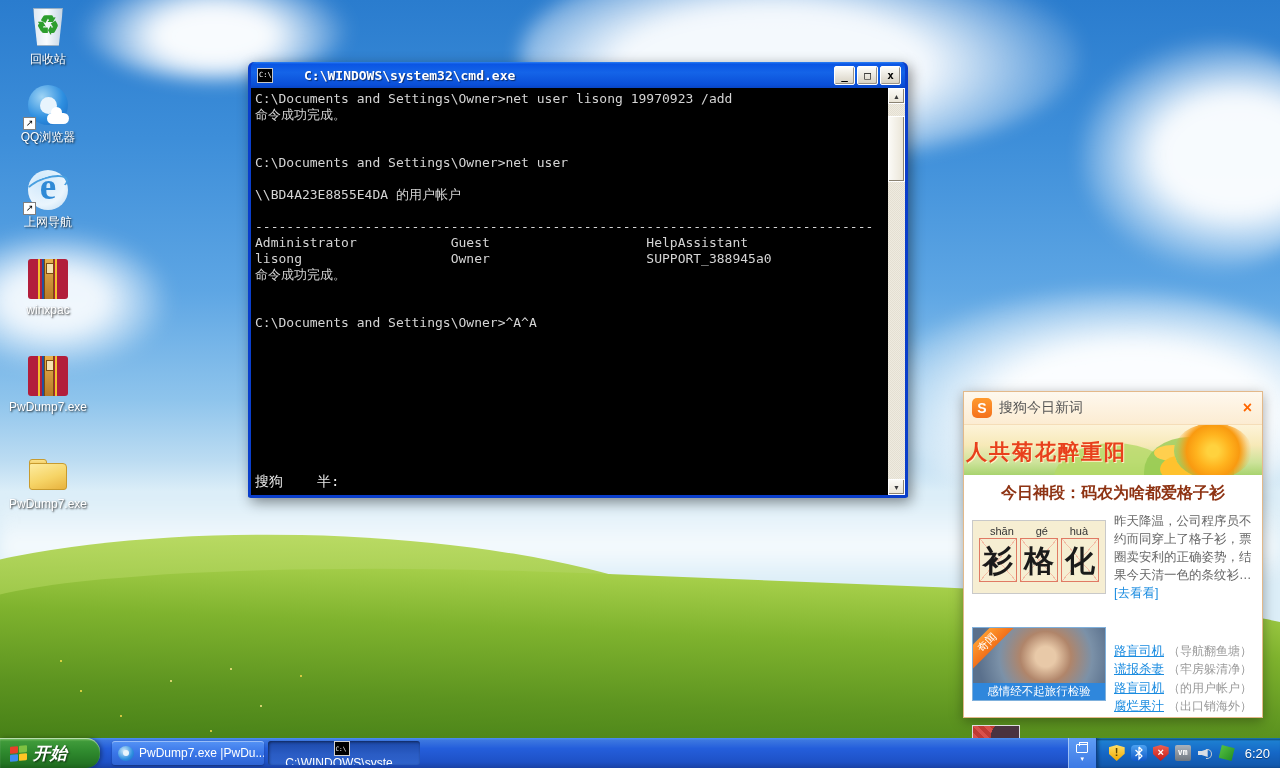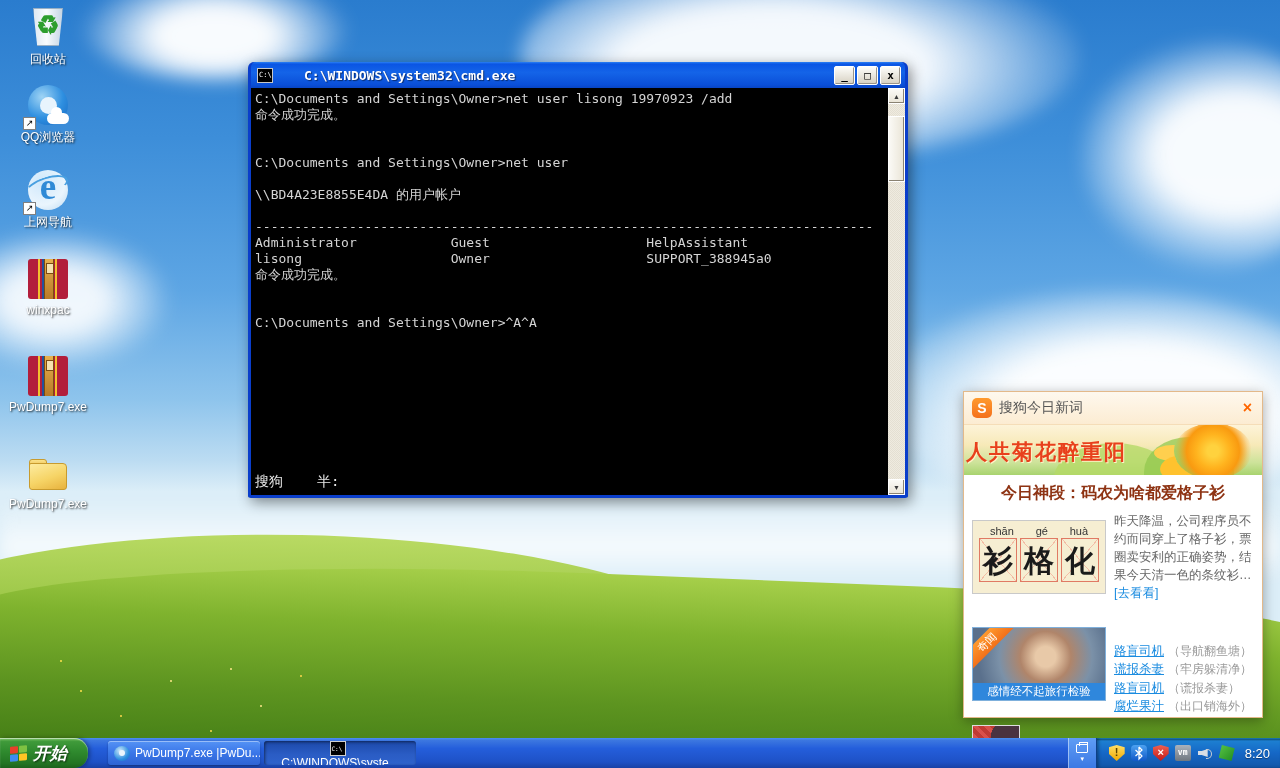--- a/index.html
+++ b/index.html
@@ -137,31 +137,31 @@
       repeating-linear-gradient(45deg,#d8504a 0 4px,#c03a34 4px 8px); }
   .shenlist { margin-left:8px; }
   .shenlist .srow { height:23px; line-height:23px; font-size:13px; color:#555; white-space:nowrap; }
   .shenlist .tag { color:#1b8ce0; margin-right:2px; }
   .pp-foot { display:flex; align-items:center; padding:2px 10px; color:#9a9a9a; }
   .pp-foot input { width:13px; height:13px; margin-right:5px; accent-color:#bbb; }
 
   
   .taskbar { position:absolute; left:0; top:738px; width:1280px; height:30px; display:flex; align-items:stretch;
     background:linear-gradient(180deg,#4b8ef2 0%,#3c77e0 8%,#245edb 35%,#1e51c6 80%,#1941a5 100%); }
-  .startbtn { position:relative; width:88px; height:30px; display:flex; align-items:center; padding-left:10px;
+  .startbtn { position:relative; width:100px; height:30px; display:flex; align-items:center; padding-left:10px;
     border-radius:0 14px 14px 0; cursor:pointer;
     background:linear-gradient(180deg,#7bc465 0%,#3f9a3a 12%,#2f8a2e 45%,#237423 85%,#1c621c 100%);
     box-shadow:inset 0 1px 1px rgba(255,255,255,.55), 2px 0 4px rgba(0,0,0,.35); }
   .flag { width:17px; height:15px; display:grid; grid-template-columns:8px 8px; grid-template-rows:7px 7px; gap:1px;
     transform:skewY(-6deg); margin-right:6px; }
   .flag i { border-radius:1px; }
   .flag .fr { background:#e8402a; } .flag .fg { background:#7ec242; }
   .flag .fb { background:#3f8cf0; } .flag .fy { background:#ffc524; }
   .start-label { color:#fff; font-size:17px; font-weight:bold; font-style:italic; text-shadow:1px 1px 2px rgba(0,0,0,.6); }
-  .tasks { display:flex; align-items:center; padding-left:20px; flex:1; gap:4px; }
+  .tasks { display:flex; align-items:center; padding-left:12px; flex:1; gap:4px; }
   .taskbtn { width:152px; height:24px; border-radius:3px; display:flex; align-items:center; padding:0 6px; cursor:pointer;
     background:linear-gradient(180deg,#5593f5,#3a76e8 50%,#2e64d4); box-shadow:inset 0 1px 0 rgba(255,255,255,.4), 0 1px 2px rgba(0,0,0,.3);
     color:#fff; font-size:12px; white-space:nowrap; overflow:hidden; }
   .taskbtn.active { background:linear-gradient(180deg,#1c48a8,#2a5cc4 55%,#2f63cc); box-shadow:inset 1px 1px 3px rgba(0,0,0,.5);flex-direction:column; }
   .tb-ico { width:16px; height:15px; margin-right:5px; flex-shrink:0; }
   .tb-qq { border-radius:50%; background:radial-gradient(circle at 38% 32%, #cfe9fb, #2e8fe0 60%, #1565c0); position:relative; }
   .tb-qq:before { content:""; position:absolute; left:5px; top:4px; width:6px; height:6px; border-radius:50%; background:#eaf5fd; }
   .tb-cmd { background:#000; border:1px solid #cfcfcf; color:#fff; font-size:6px; line-height:13px; padding-left:1px; font-family:"DejaVu Sans Mono",monospace; }
   .langbar { width:28px; display:flex; flex-direction:column; align-items:center; justify-content:center;
     background:linear-gradient(180deg,#5f9df5,#3c79e4); border-left:1px solid rgba(255,255,255,.45); cursor:pointer; }
@@ -326,21 +326,21 @@
       <div class="nrow">
         <a href="#">路盲司机</a>
         <span class="note">（导航翻鱼塘）</span>
       </div>
       <div class="nrow">
         <a href="#">谎报杀妻</a>
         <span class="note">（牢房躲清净）</span>
       </div>
       <div class="nrow">
         <a href="#">路盲司机</a>
-        <span class="note">（谎报杀妻）</span>
+        <span class="note">（的用户帐户）</span>
       </div>
       <div class="nrow">
         <a href="#">腐烂果汁</a>
         <span class="note">（出口销海外）</span>
       </div>
     </div>
   </div>
 
   <div class="pp-row">
     <div class="comic"></div>
@@ -380,15 +380,15 @@
     <div class="tray-ico shield yellow">!</div>
     <div class="tray-ico bt">
       <svg width="16" height="16" viewBox="0 0 16 16">
         <path d="M8 2 L11 5 L8 8 L8 2 M8 8 L11 11 L8 14 L8 8 M4.5 5 L11 11 M4.5 11 L11 5" stroke="#fff" stroke-width="1.2" fill="none"></path>
       </svg>
     </div>
     <div class="tray-ico shield red">×</div>
     <div class="tray-ico vmico">vm</div>
     <div class="tray-ico spk"></div>
     <div class="tray-ico greenico"></div>
-    <div class="clock">8:20</div>
+    <div class="clock">6:20</div>
   </div>
 </div>
 
 </body></html>

